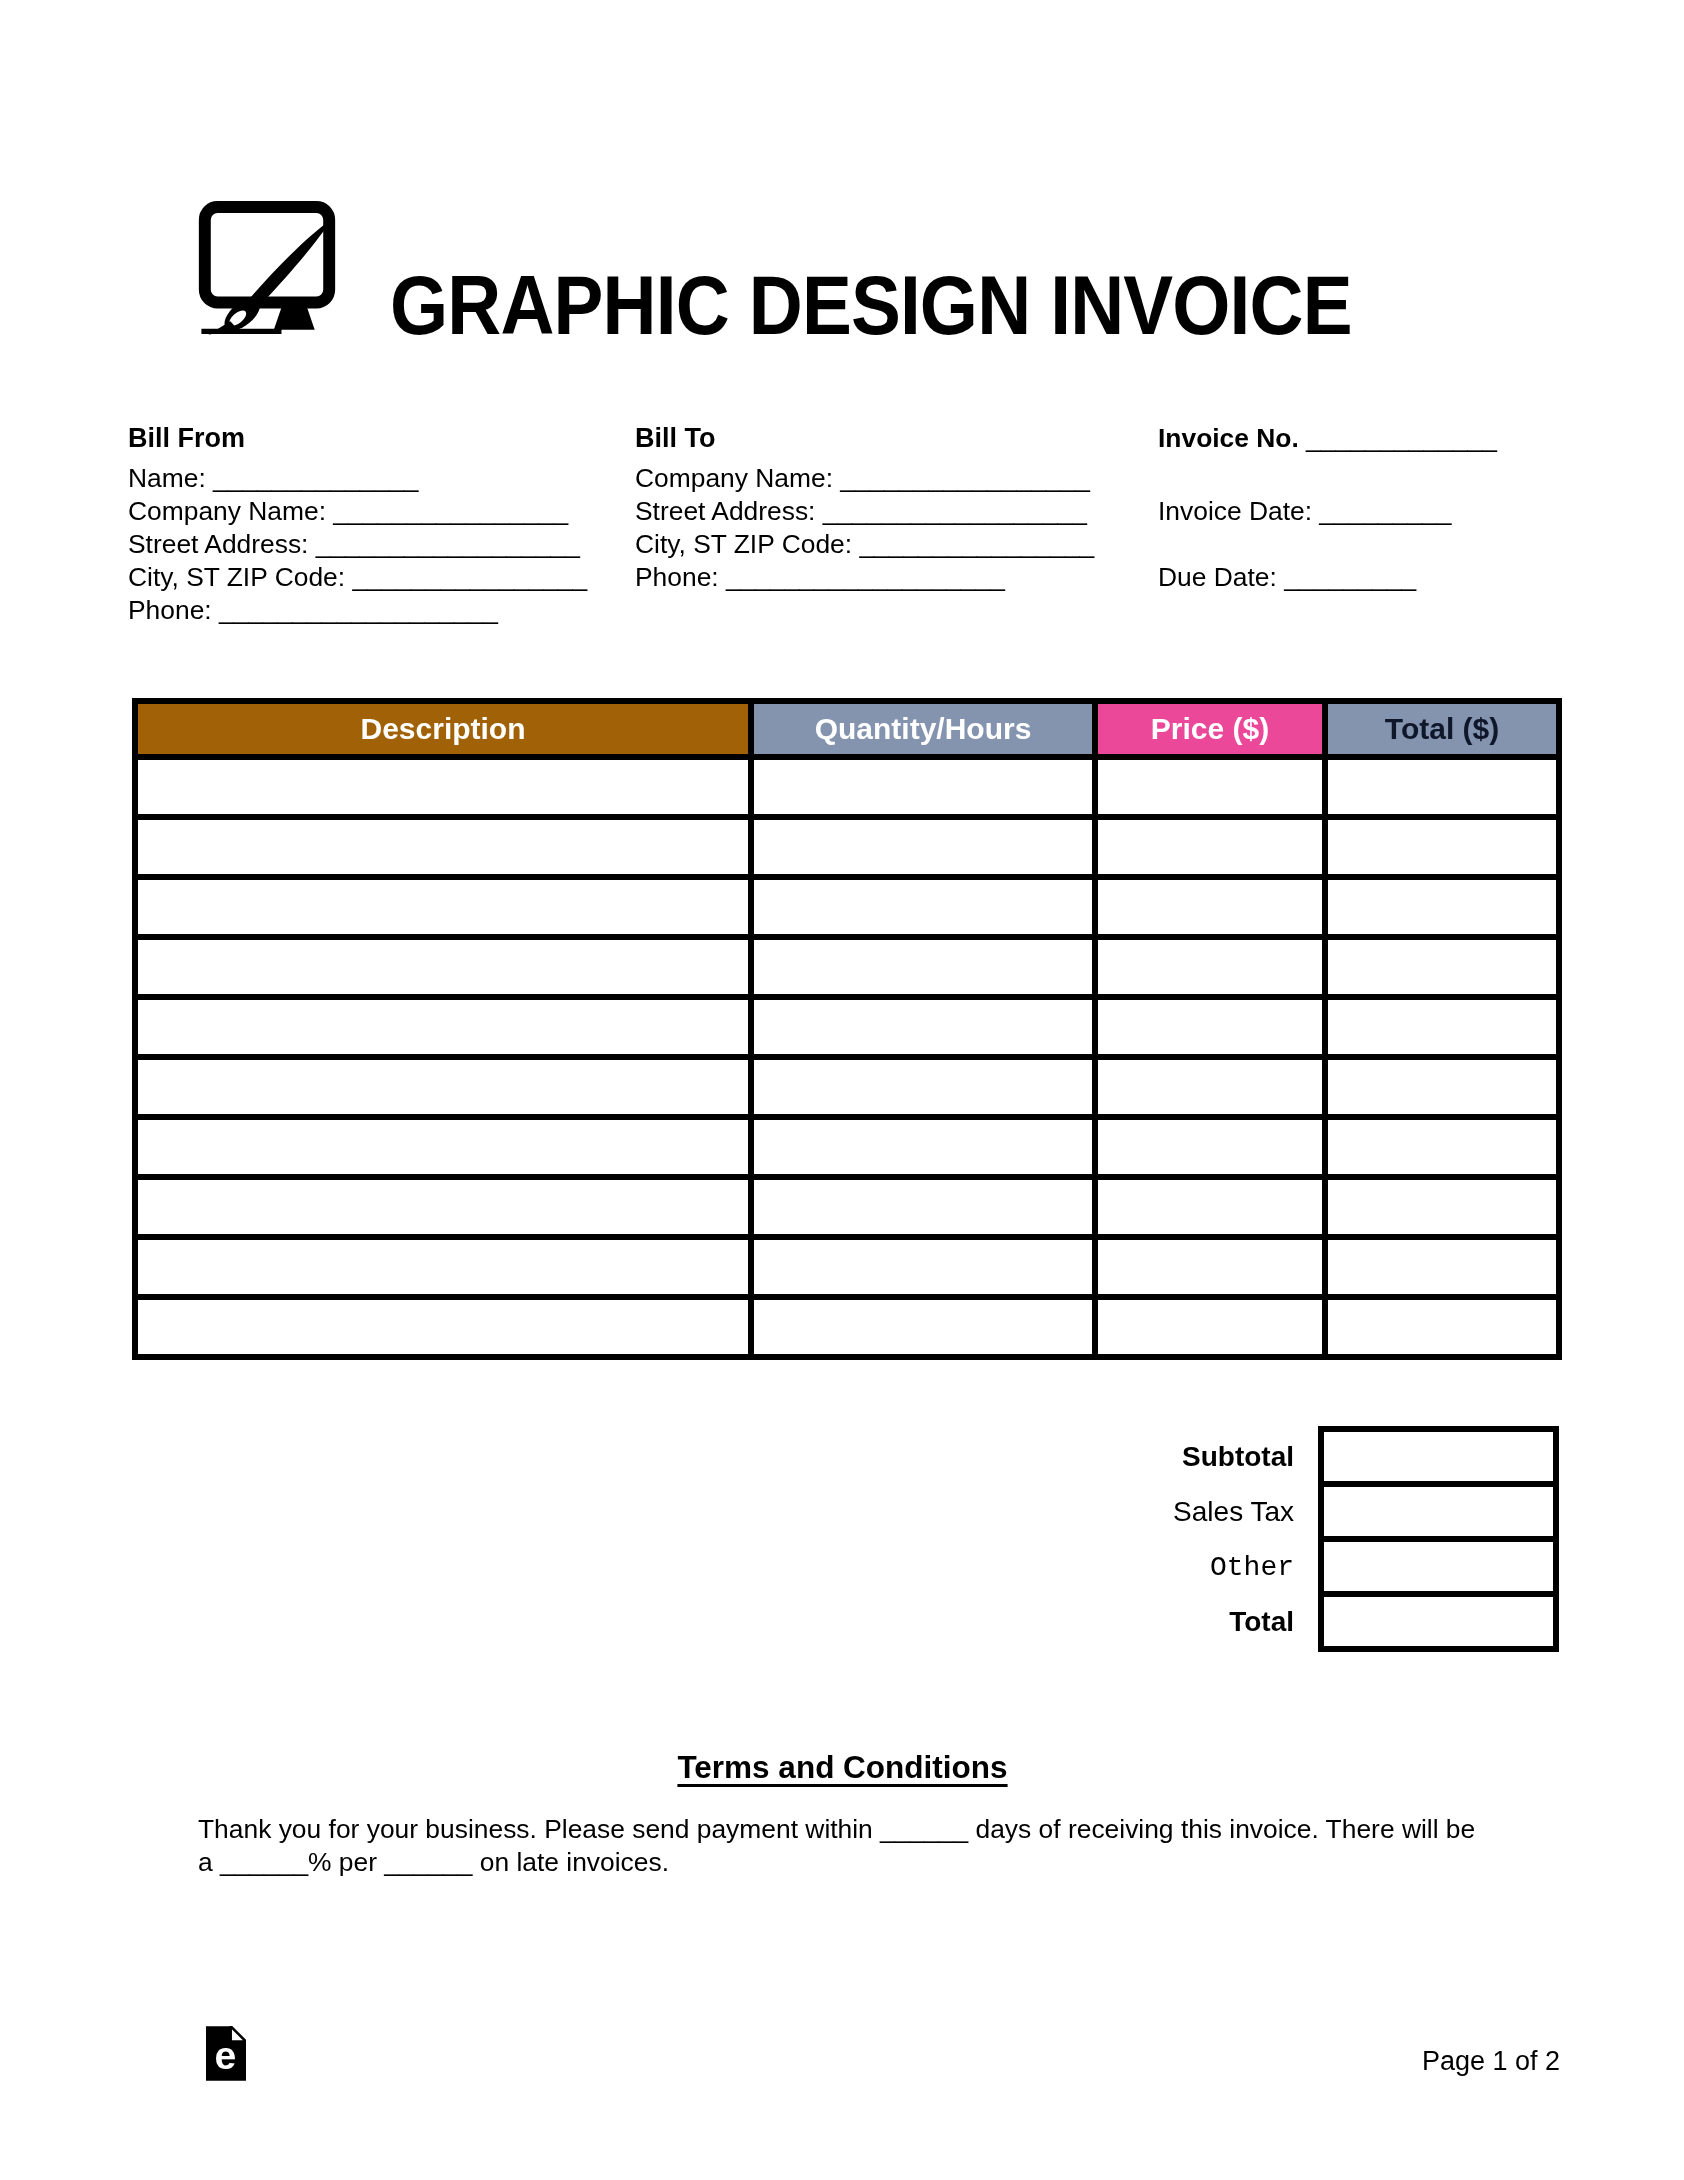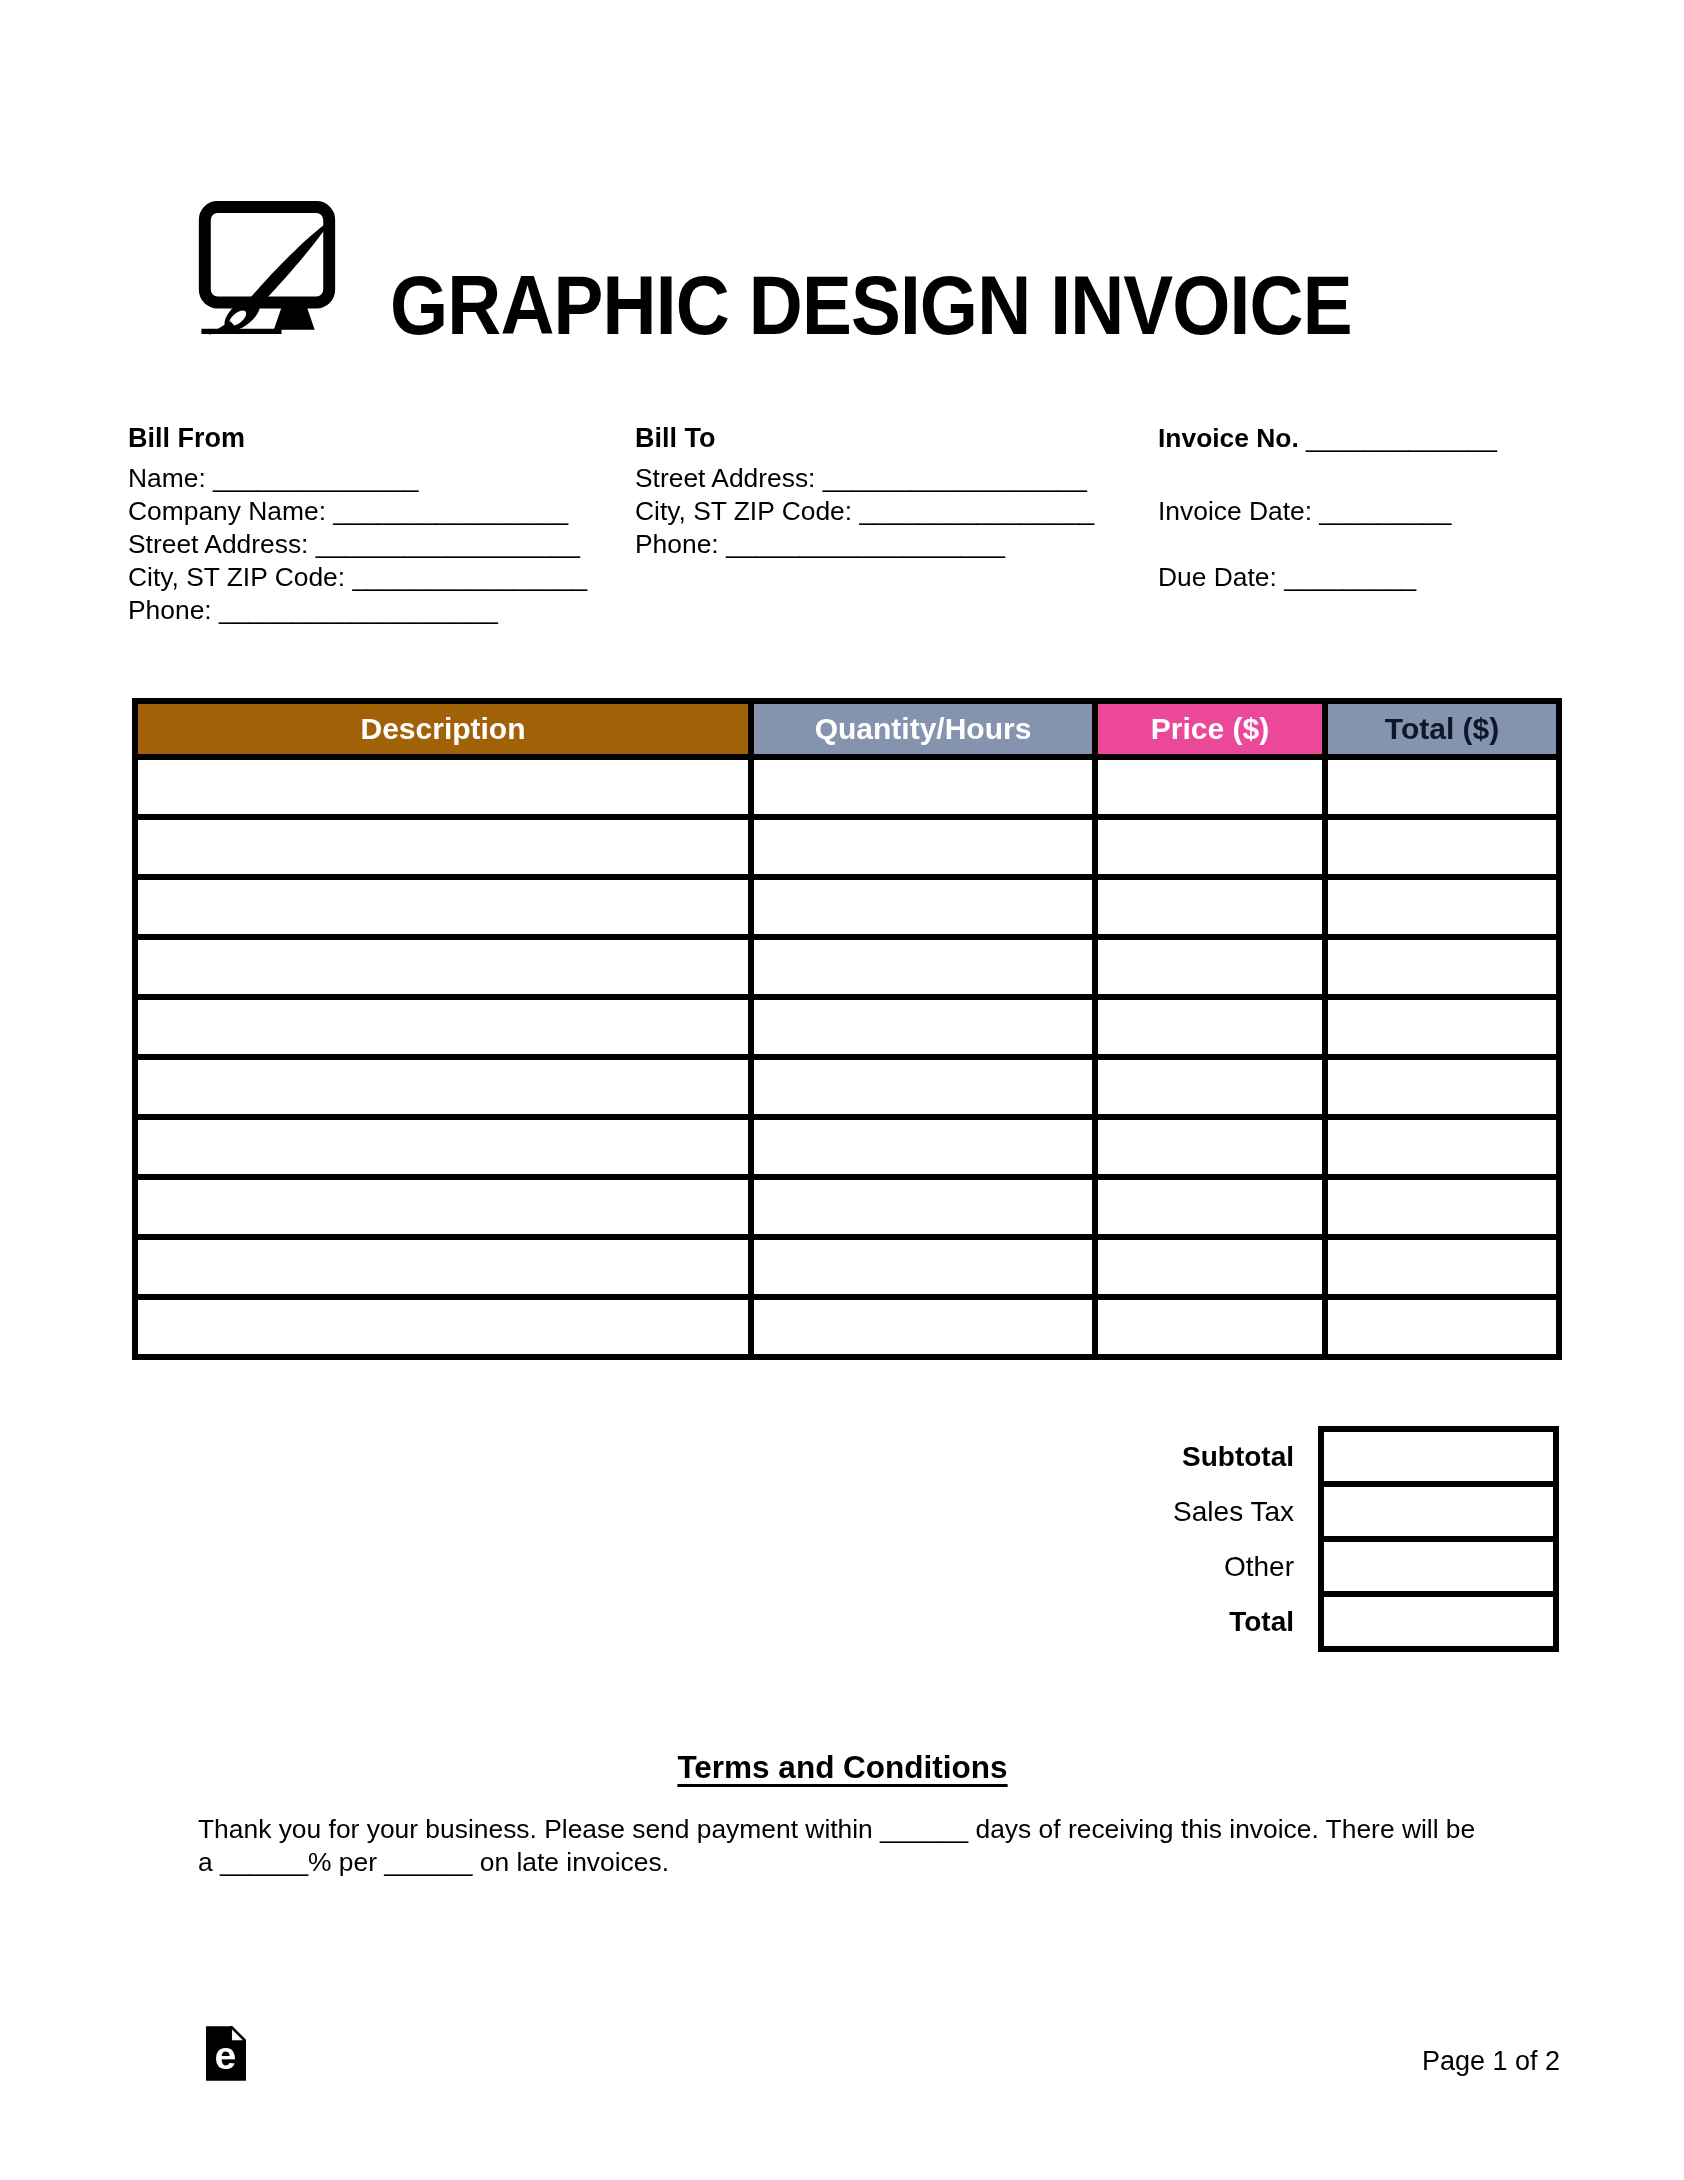--- a/index.html
+++ b/index.html
@@ -86,20 +86,21 @@
     <div class="col col-from">
       <div class="h">Bill From</div>
       <div class="field-line">Name: ______________</div>
       <div class="field-line">Company Name: ________________</div>
       <div class="field-line">Street Address: __________________</div>
       <div class="field-line">City, ST ZIP Code: ________________</div>
       <div class="field-line">Phone: ___________________</div>
     </div>
     <div class="col col-to">
       <div class="h">Bill To</div>
+      <div class="field-line">Company Name: _________________</div>
       <div class="field-line">Street Address: __________________</div>
       <div class="field-line">City, ST ZIP Code: ________________</div>
       <div class="field-line">Phone: ___________________</div>
     </div>
     <div class="col col-meta">
       <div class="meta-line"><span class="b">Invoice No.</span><span> _____________</span></div>
       <div class="meta-line meta-date">Invoice Date: _________</div>
       <div class="meta-line meta-due">Due Date: _________</div>
     </div>
   </section>
@@ -191,21 +192,21 @@
     <tbody>
         <tr>
       <td class="tlabel"><span style="font-weight: bold;">Subtotal</span></td>
       <td class="tbox"></td>
     </tr>
     <tr>
       <td class="tlabel"><span style="font-weight: normal;">Sales Tax</span></td>
       <td class="tbox"></td>
     </tr>
     <tr>
-      <td class="tlabel"><span style="font-weight: normal;">Other</span></td>
+      <td class="tlabel"><span style="font-weight: normal; font-family: Liberation Mono, monospace;">Other</span></td>
       <td class="tbox"></td>
     </tr>
     <tr>
       <td class="tlabel"><span style="font-weight: bold;">Total</span></td>
       <td class="tbox"></td>
     </tr>
   </tbody>
     </table>
 
   <div class="terms-heading">Terms and Conditions</div>

